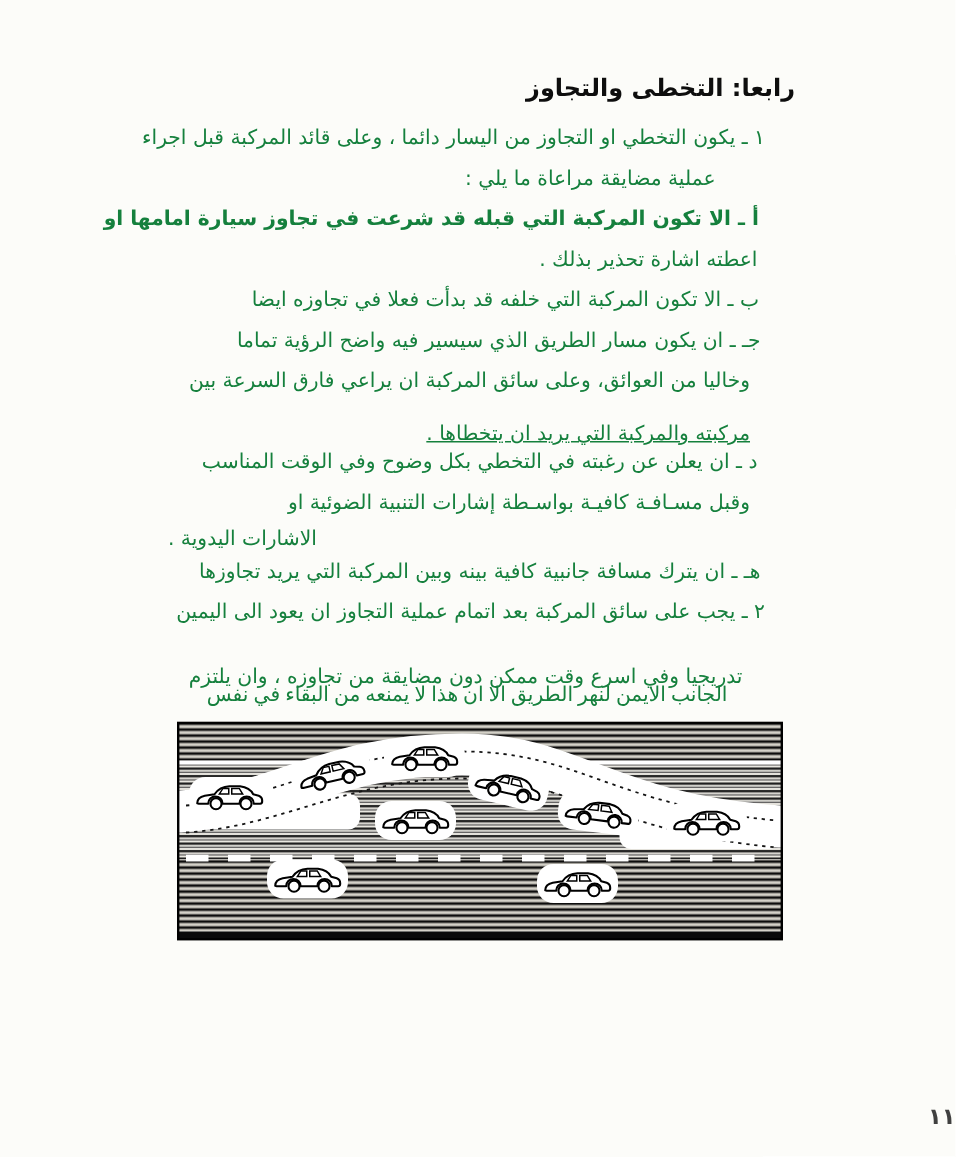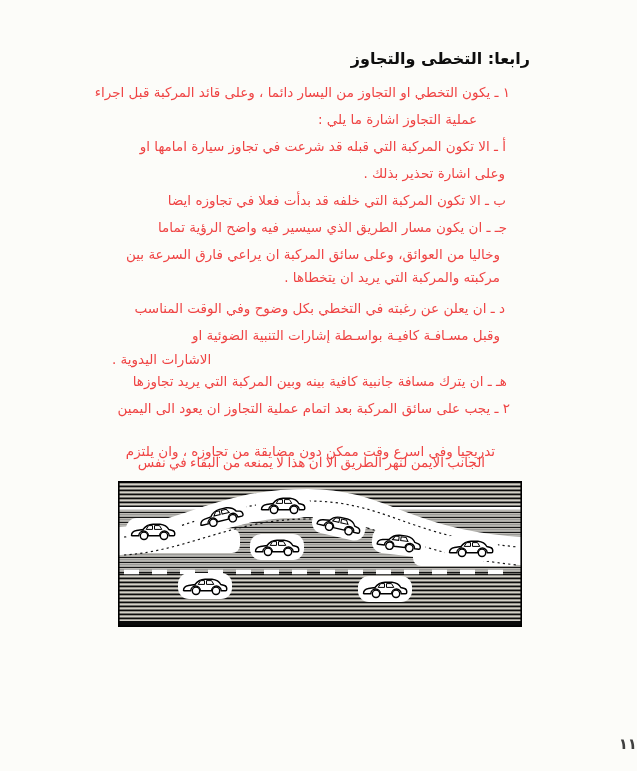--- a/index.html
+++ b/index.html
@@ -3,47 +3,47 @@
 <meta charset="utf-8">
 <style>
   html,body{margin:0;padding:0;background:#ffffff;}
   .page{
     position:relative;width:637px;height:771px;overflow:hidden;
     background:#fcfcf9;color:#161616;
     font-family:"DejaVu Sans",sans-serif;
   }
   .line{
     position:absolute;direction:rtl;white-space:nowrap;
-    font-size:13.5px;line-height:19px;color:#ef4444;
+    font-size:13.5px;line-height:19px;color:#15803d;
   }
   .title-line{font-weight:bold;font-size:16px;color:#0e0e0e;}
   .page-number{
     position:absolute;top:735px;left:0;width:637px;
     font-size:15px;font-weight:bold;direction:rtl;color:#404040;
   }
   .figure-wrap{
     position:absolute;left:118px;top:481px;width:404px;height:146px;
   }
   .figure-wrap svg{display:block;}
 </style>
 </head>
 <body>
 
 <div class="page">
 
   <div class="line title-line" style="top:49px; right:107px;">رابعا: التخطى والتجاوز</div>
 
   <div class="line" style="top:83px;  right:127px;">١ ـ يكون التخطي او التجاوز من اليسار دائما ، وعلى قائد المركبة قبل اجراء</div>
-  <div class="line" style="top:110px; right:160px;">عملية التجاوز اشارة ما يلي :</div>
-  <div class="line" style="top:137px; right:131px;">أ ـ الا تكون المركبة التي قبله قد شرعت في تجاوز سيارة امامها او</div>
-  <div class="line" style="top:164px; right:132px;">وعلى اشارة تحذير بذلك .</div>
+  <div class="line" style="top:110px; right:160px;">عملية مضايقة مراعاة ما يلي :</div>
+  <div class="line" style="top:137px; right:131px;font-weight:bold;">أ ـ الا تكون المركبة التي قبله قد شرعت في تجاوز سيارة امامها او</div>
+  <div class="line" style="top:164px; right:132px;">اعطته اشارة تحذير بذلك .</div>
   <div class="line" style="top:191px; right:131px;">ب ـ الا تكون المركبة التي خلفه قد بدأت فعلا في تجاوزه ايضا</div>
   <div class="line" style="top:218px; right:130px;">جـ ـ ان يكون مسار الطريق الذي سيسير فيه واضح الرؤية تماما</div>
   <div class="line" style="top:245px; right:137px;">وخاليا من العوائق، وعلى سائق المركبة ان يراعي فارق السرعة بين</div>
-  <div class="line" style="top:268px; right:137px;">مركبته والمركبة التي يريد ان يتخطاها .</div>
+  <div class="line" style="top:280px; right:137px;text-decoration:underline;">مركبته والمركبة التي يريد ان يتخطاها .</div>
   <div class="line" style="top:299px; right:132px;">د ـ ان يعلن عن رغبته في التخطي بكل وضوح وفي الوقت المناسب</div>
   <div class="line" style="top:326px; right:137px;">وقبل مسـافـة كافيـة بواسـطة إشارات التنبية الضوئية او</div>
   <div class="line" style="top:350px; left:96px;margin-left:16px;">الاشارات اليدوية .</div>
   <div class="line" style="top:372px; right:130px;">هـ ـ ان يترك مسافة جانبية كافية بينه وبين المركبة التي يريد تجاوزها</div>
   <div class="line" style="top:399px; right:127px;">٢ ـ يجب على سائق المركبة بعد اتمام عملية التجاوز ان يعود الى اليمين</div>
   <div class="line" style="top:426px; right:142px;margin-top:16px;">تدريجيا وفي اسرع وقت ممكن دون مضايقة من تجاوزه ، وان يلتزم</div>
   <div class="line" style="top:453px; right:152px;font-family:Liberation Serif, serif;">الجانب الايمن لنهر الطريق الا ان هذا لا يمنعه من البقاء في نفس</div>
 
   <div class="figure-wrap" role="img" aria-label="رسم توضيحي لعملية التجاوز: مركبة تخرج من صفها وتتجاوز مركبة ابطأ ثم تعود الى اليمين على طريق ذي اتجاهين">
     <svg width="404" height="146" viewBox="0 0 404 146" xmlns="http://www.w3.org/2000/svg">

